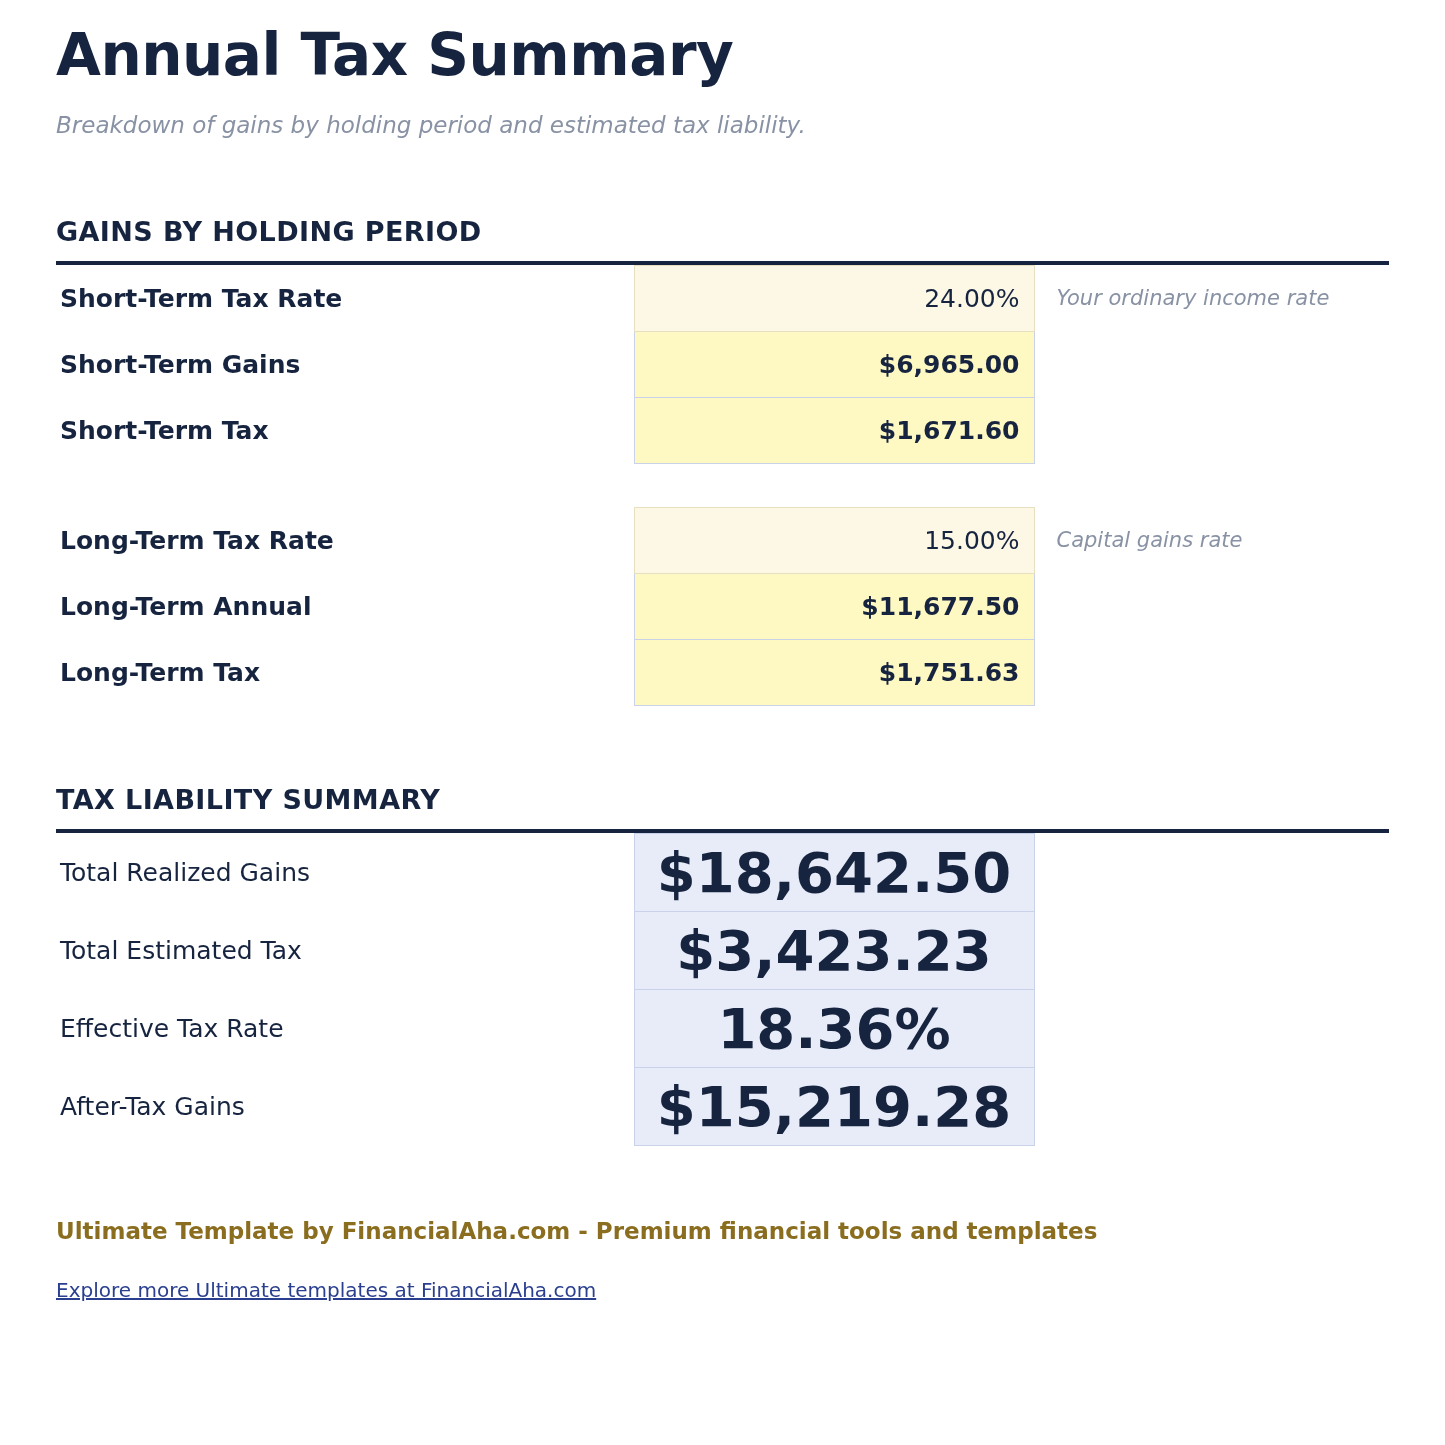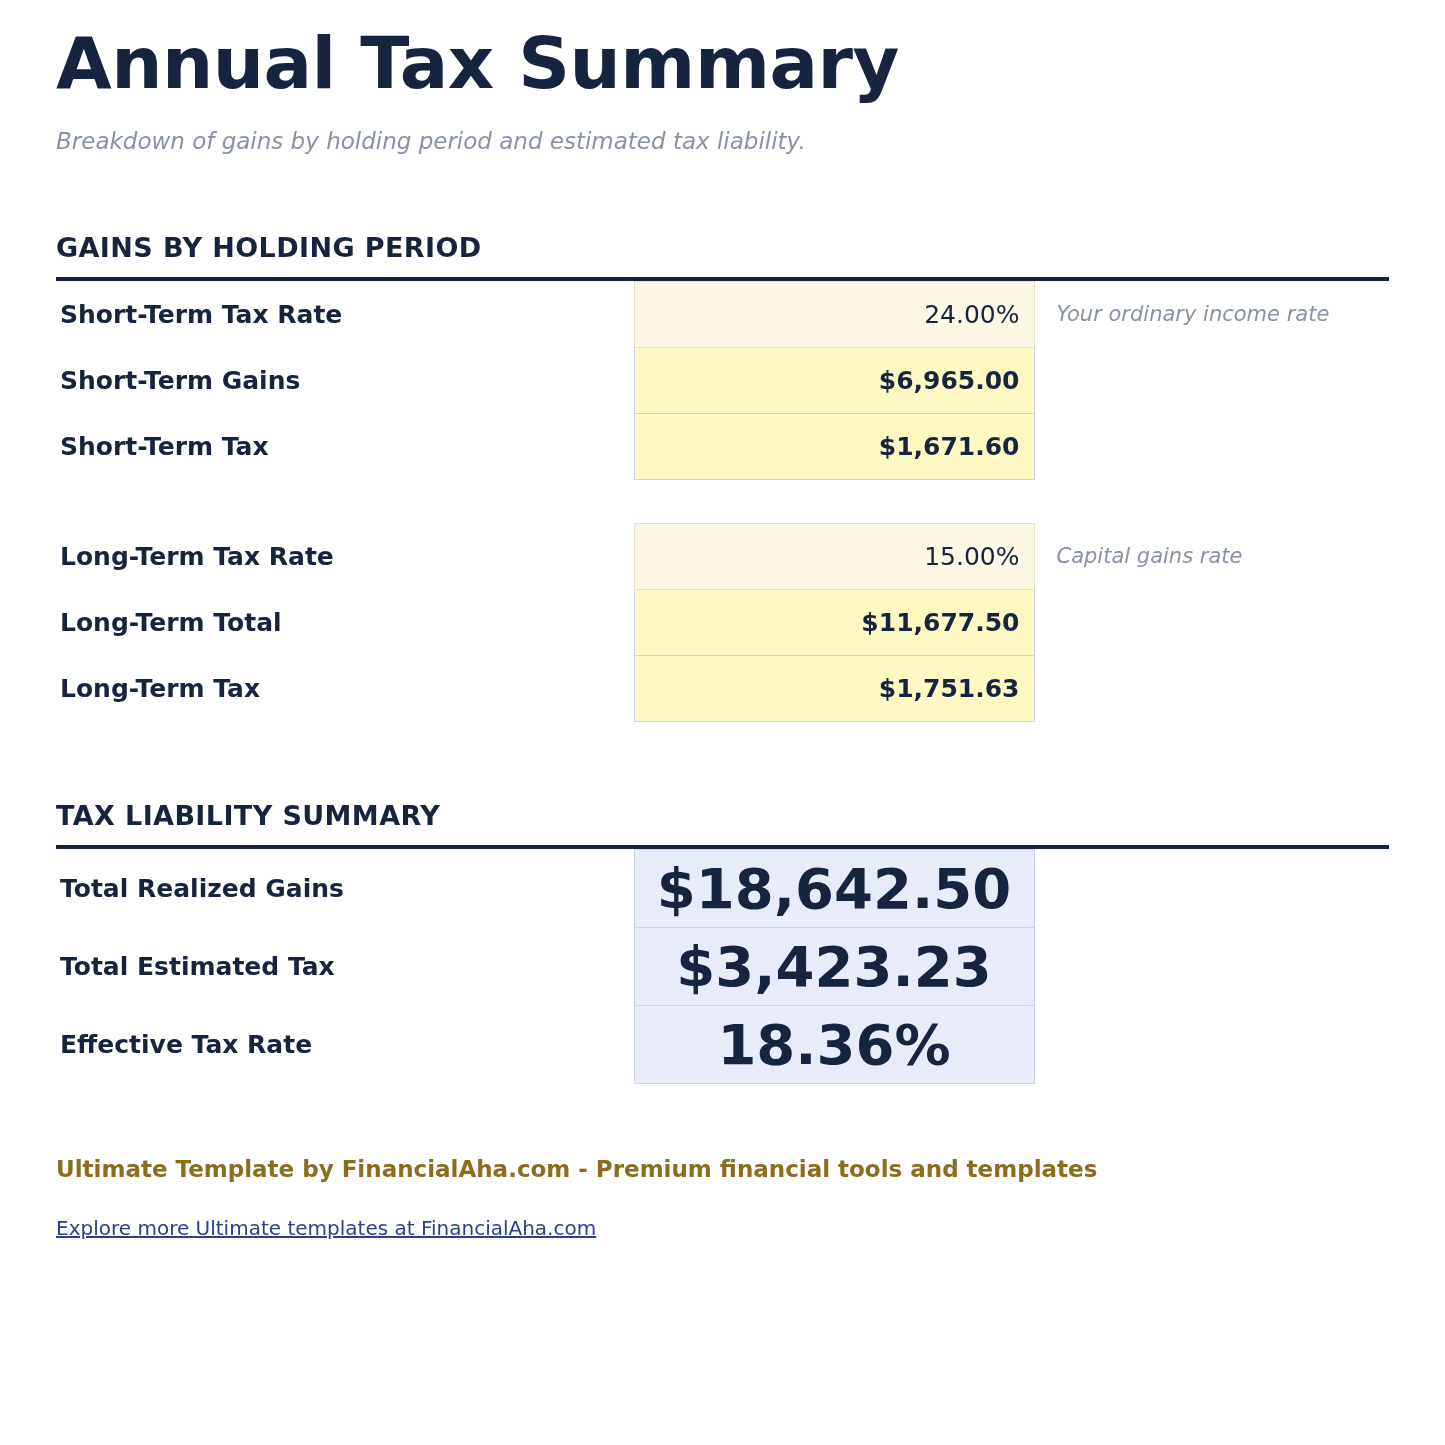--- a/index.html
+++ b/index.html
@@ -12,21 +12,21 @@
     width: 1445px;
     height: 1445px;
     font-family: "DejaVu Sans", sans-serif;
     color: #1b2a4a;
     overflow: hidden;
   }
   .page {
     padding: 10px 56px 0 56px;
   }
   .title {
-    font-size: 72px;
+    font-size: 58px;
     font-weight: bold;
     color: #16243f;
     letter-spacing: -0.5px;
     margin: 12px 0 0 0;
     line-height: 1.15;
   }
   .subtitle {
     font-size: 23px;
     font-style: italic;
     color: #8892a4;
@@ -90,21 +90,21 @@
   }
   tr.spacer td {
     height: 44px;
     padding: 0;
     border: none;
     background: transparent;
   }
   
   td.sum-label {
     font-size: 25px;
-    font-weight: bold;
+    font-weight: normal;
     color: #16243f;
     padding: 16px 10px 16px 4px;
     vertical-align: middle;
     white-space: nowrap;
   }
   td.sum-value {
     font-size: 56px;
     font-weight: bold;
     color: #16243f;
     text-align: center;
@@ -169,21 +169,21 @@
         <td></td>
         <td></td>
         <td></td>
       </tr>
       <tr>
         <td class="label">Long-Term Tax Rate</td>
         <td class="value rate">15.00%</td>
         <td class="note">Capital gains rate</td>
       </tr>
       <tr>
-        <td class="label">Long-Term Total</td>
+        <td class="label">Long-Term Annual</td>
         <td class="value">$11,677.50</td>
         <td class="note"></td>
       </tr>
       <tr>
         <td class="label">Long-Term Tax</td>
         <td class="value">$1,751.63</td>
         <td class="note"></td>
       </tr>
     </tbody>
   </table>
@@ -206,20 +206,25 @@
       <tr>
         <td class="sum-label">Total Estimated Tax</td>
         <td class="sum-value">$3,423.23</td>
         <td></td>
       </tr>
       <tr>
         <td class="sum-label">Effective Tax Rate</td>
         <td class="sum-value">18.36%</td>
         <td></td>
       </tr>
+      <tr>
+        <td class="sum-label">After-Tax Gains</td>
+        <td class="sum-value">$15,219.28</td>
+        <td></td>
+      </tr>
     </tbody>
   </table>
 
   <div class="footer">
     <p class="footer-note">Ultimate Template by FinancialAha.com - Premium financial tools and templates</p>
     <a class="footer-link" href="#">Explore more Ultimate templates at FinancialAha.com</a>
   </div>
 
 </div>
 

